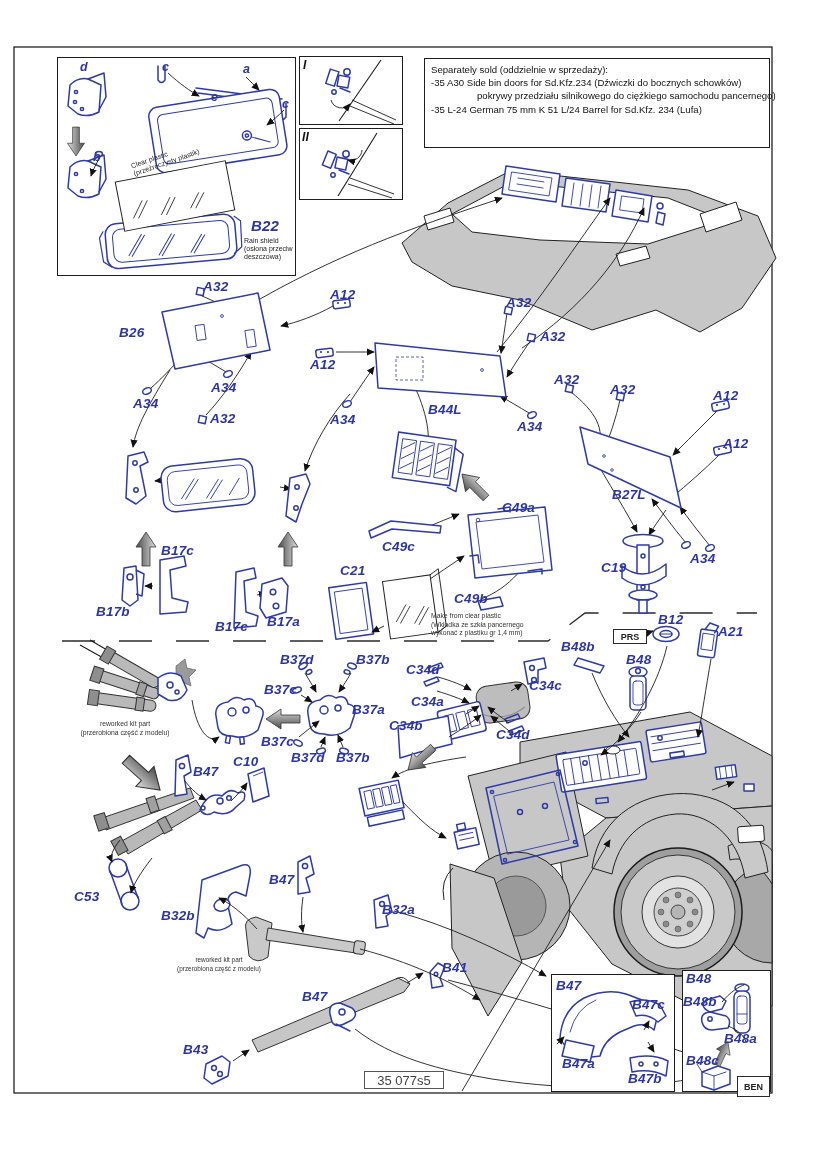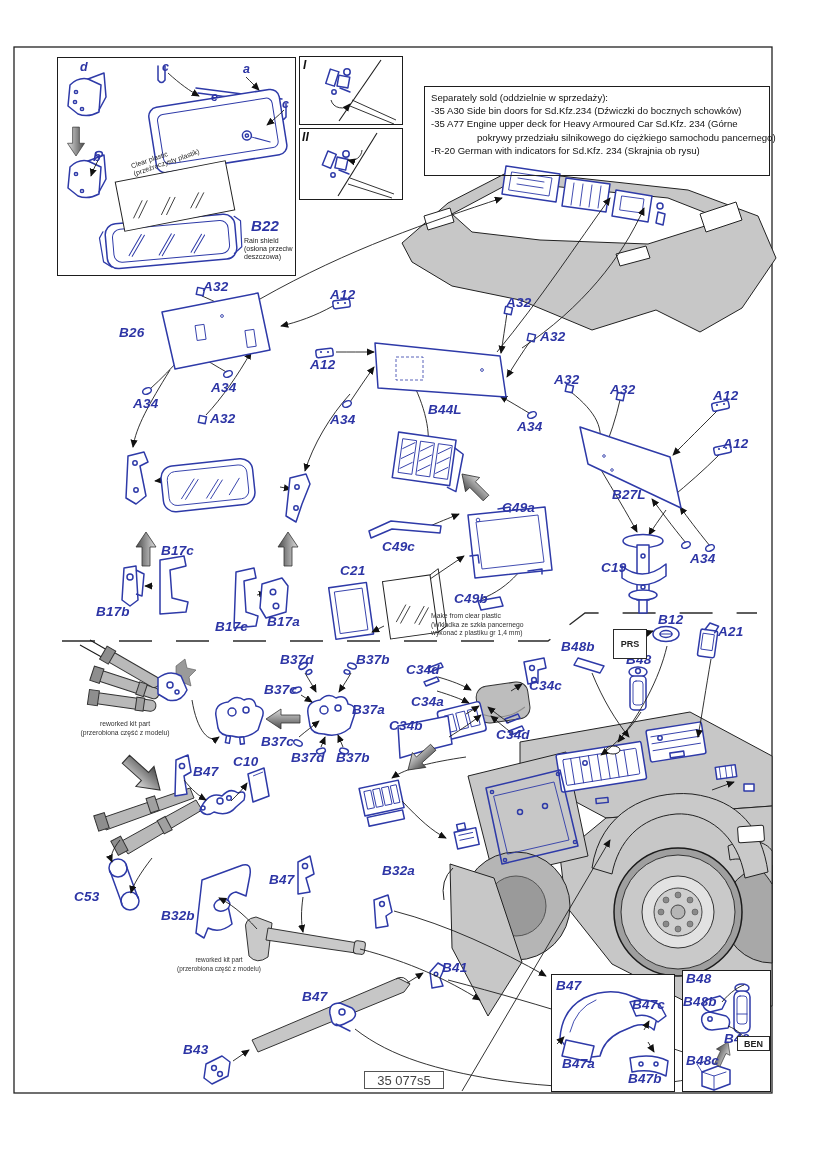--- a/index.html
+++ b/index.html
@@ -645,27 +645,26 @@
     <use href="#bigarrow" class="ga" transform="translate(728,1042) rotate(-65) scale(0.75)"></use>
   </g>
 </svg>
 
 <div class="box" id="b22-box" style="left:57px;top:57px;width:239px;height:219px;"></div>
 <div class="box" style="left:299px;top:56px;width:104px;height:69px;"></div>
 <div class="box" style="left:299px;top:128px;width:104px;height:72px;"></div>
 <div class="box" style="left:551px;top:974px;width:124px;height:118px;"></div>
 <div class="box" style="left:682px;top:970px;width:89px;height:122px;"></div>
 
-<div class="box" id="sep-box" style="left:424px;top:58px;width:346px;height:90px;margin-top:28px;">
+<div class="box" id="sep-box" style="left:424px;top:58px;width:346px;height:90px;">
   <div id="sep-title">Separately sold (oddzielnie w sprzedaży):</div>
   <div>
         <div class="ss-line">-35 A30 Side bin doors for Sd.Kfz.234 (Dźwiczki do bocznych schowków)</div>
-        <div class="ss-line">-35 A77 Engine upper deck for Heavy Armoured Car Sd.Kfz. 234 (Górne</div>
         <div class="ss-line" style="padding-left: 46px;">pokrywy przedziału silnikowego do ciężkiego samochodu pancernego)</div>
-        <div class="ss-line">-R-20 German with indicators for Sd.Kfz. 234 (Skrajnia ob rysu)</div>
+        <div class="ss-line">-35 L-24 German 75 mm K 51 L/24 Barrel for Sd.Kfz. 234 (Lufa)</div>
       </div>
 </div>
 
 <div id="clear-plastic">
   <div>Clear plastic</div>
   <div>(przeźroczysty plastik)</div>
 </div>
 <div id="b22-name">
   <div>Rain shield</div>
   <div>(osłona przeciw</div>
@@ -679,22 +678,22 @@
 </div>
 <div class="cap center" style="left:64px;top:720px;width:122px;">
   <div>reworked kit part</div>
   <div>(przerobiona część z modelu)</div>
 </div>
 <div class="cap center" style="left:158px;top:956px;width:122px;font-size:6.4px;">
   <div>reworked kit part</div>
   <div>(przerobiona część z modelu)</div>
 </div>
 
-<div class="badge" style="left:613px;top:629px;width:34px;height:30px;">PRS</div>
-<div class="badge" style="left:737px;top:1036px;width:33px;height:15px;">BEN</div>
+<div class="badge" style="left:613px;top:629px;width:34px;height:15px;">PRS</div>
+<div class="badge" style="left:737px;top:1076px;width:33px;height:21px;">BEN</div>
 <div class="badge" id="sheet-badge" style="left:364px;top:1071px;width:80px;height:18px;">35 077s5</div>
 
 <div id="labels-layer">
       <div class="plabel" style="left: 203px; top: 279px;">A32</div>
       <div class="plabel" style="left: 330px; top: 287px;">A12</div>
       <div class="plabel" style="left: 119px; top: 325px;">B26</div>
       <div class="plabel" style="left: 211px; top: 380px;">A34</div>
       <div class="plabel" style="left: 133px; top: 396px;">A34</div>
       <div class="plabel" style="left: 210px; top: 411px;">A32</div>
       <div class="plabel" style="left: 310px; top: 357px;">A12</div>
@@ -732,21 +731,21 @@
       <div class="plabel" style="left: 496px; top: 727px;">C34d</div>
       <div class="plabel" style="left: 561px; top: 639px;">B48b</div>
       <div class="plabel" style="left: 658px; top: 612px;">B12</div>
       <div class="plabel" style="left: 626px; top: 652px;">B48</div>
       <div class="plabel" style="left: 718px; top: 624px;">A21</div>
       <div class="plabel" style="left: 193px; top: 764px;">B47</div>
       <div class="plabel" style="left: 233px; top: 754px;">C10</div>
       <div class="plabel" style="left: 74px; top: 889px;">C53</div>
       <div class="plabel" style="left: 161px; top: 908px; font-style: italic;">B32b</div>
       <div class="plabel" style="left: 269px; top: 872px;">B47</div>
-      <div class="plabel" style="left: 382px; top: 863px;">B32a</div>
+      <div class="plabel" style="left: 382px; top: 902px;">B32a</div>
       <div class="plabel" style="left: 442px; top: 960px;">B41</div>
       <div class="plabel" style="left: 302px; top: 989px;">B47</div>
       <div class="plabel" style="left: 183px; top: 1042px;">B43</div>
       <div class="plabel" style="left: 556px; top: 978px;">B47</div>
       <div class="plabel" style="left: 632px; top: 997px;">B47c</div>
       <div class="plabel" style="left: 562px; top: 1056px;">B47a</div>
       <div class="plabel" style="left: 628px; top: 1071px;">B47b</div>
       <div class="plabel" style="left: 686px; top: 971px;">B48</div>
       <div class="plabel" style="left: 683px; top: 994px;">B48b</div>
       <div class="plabel" style="left: 724px; top: 1031px;">B48a</div>

